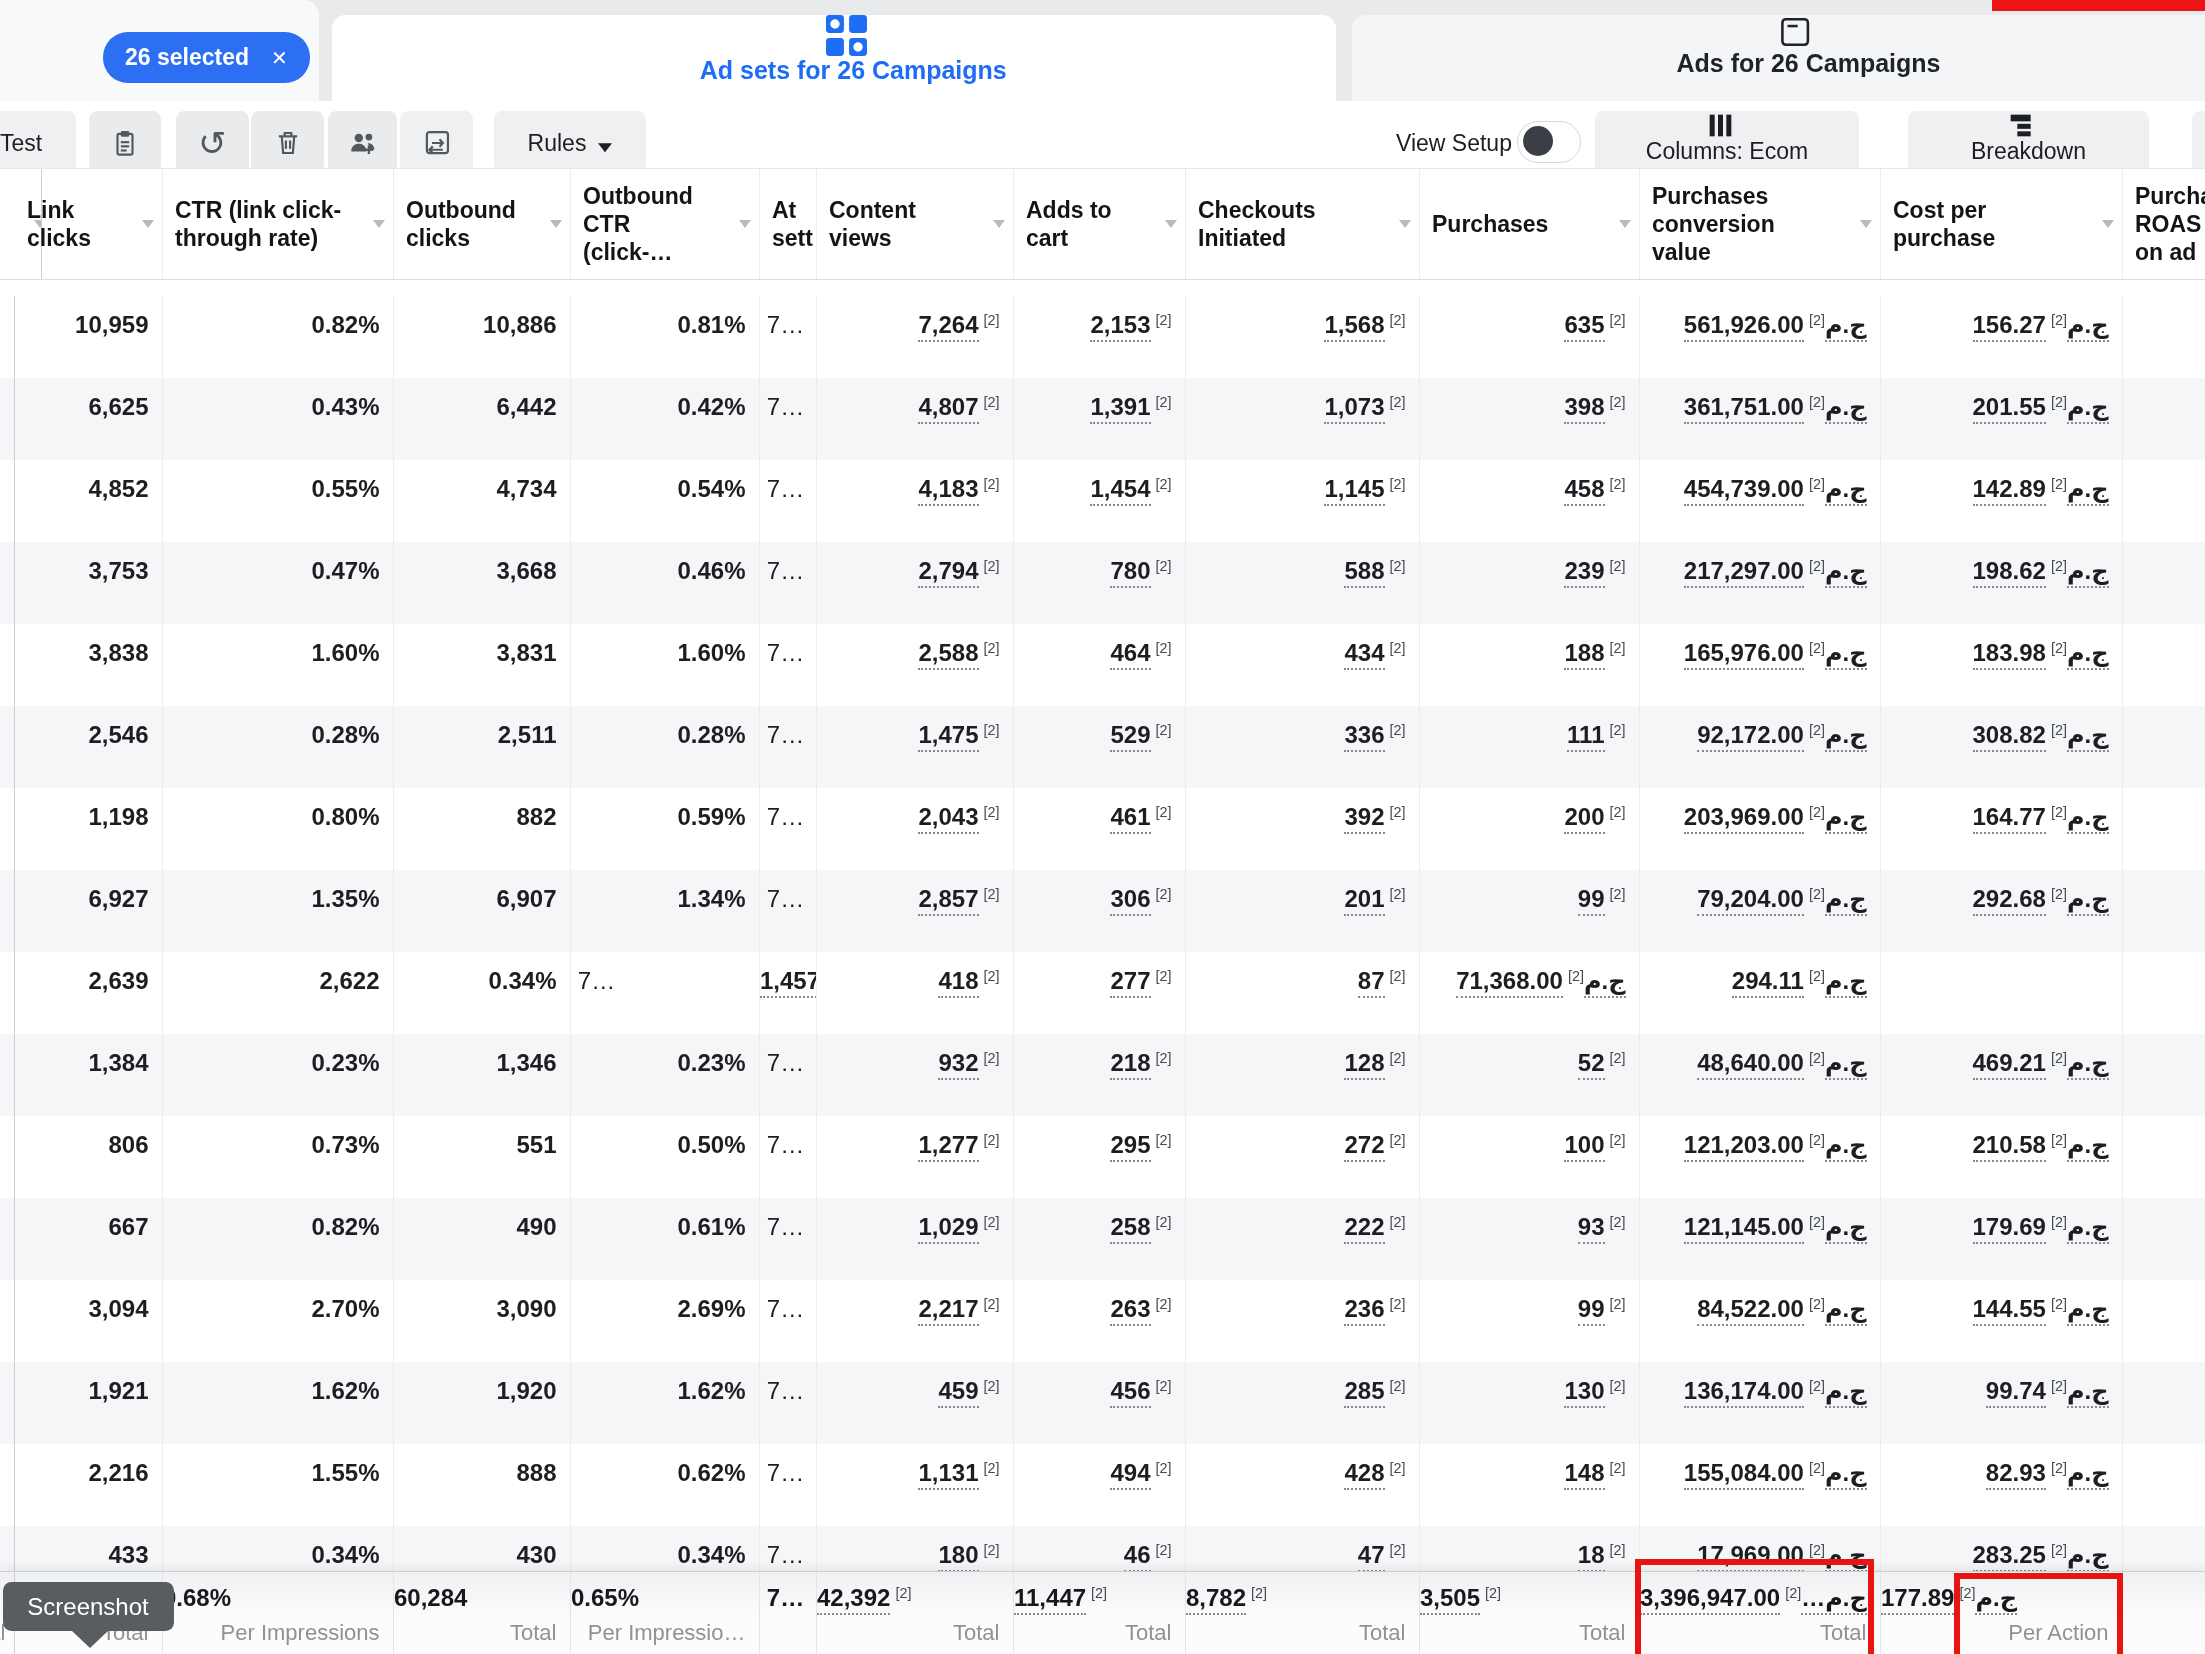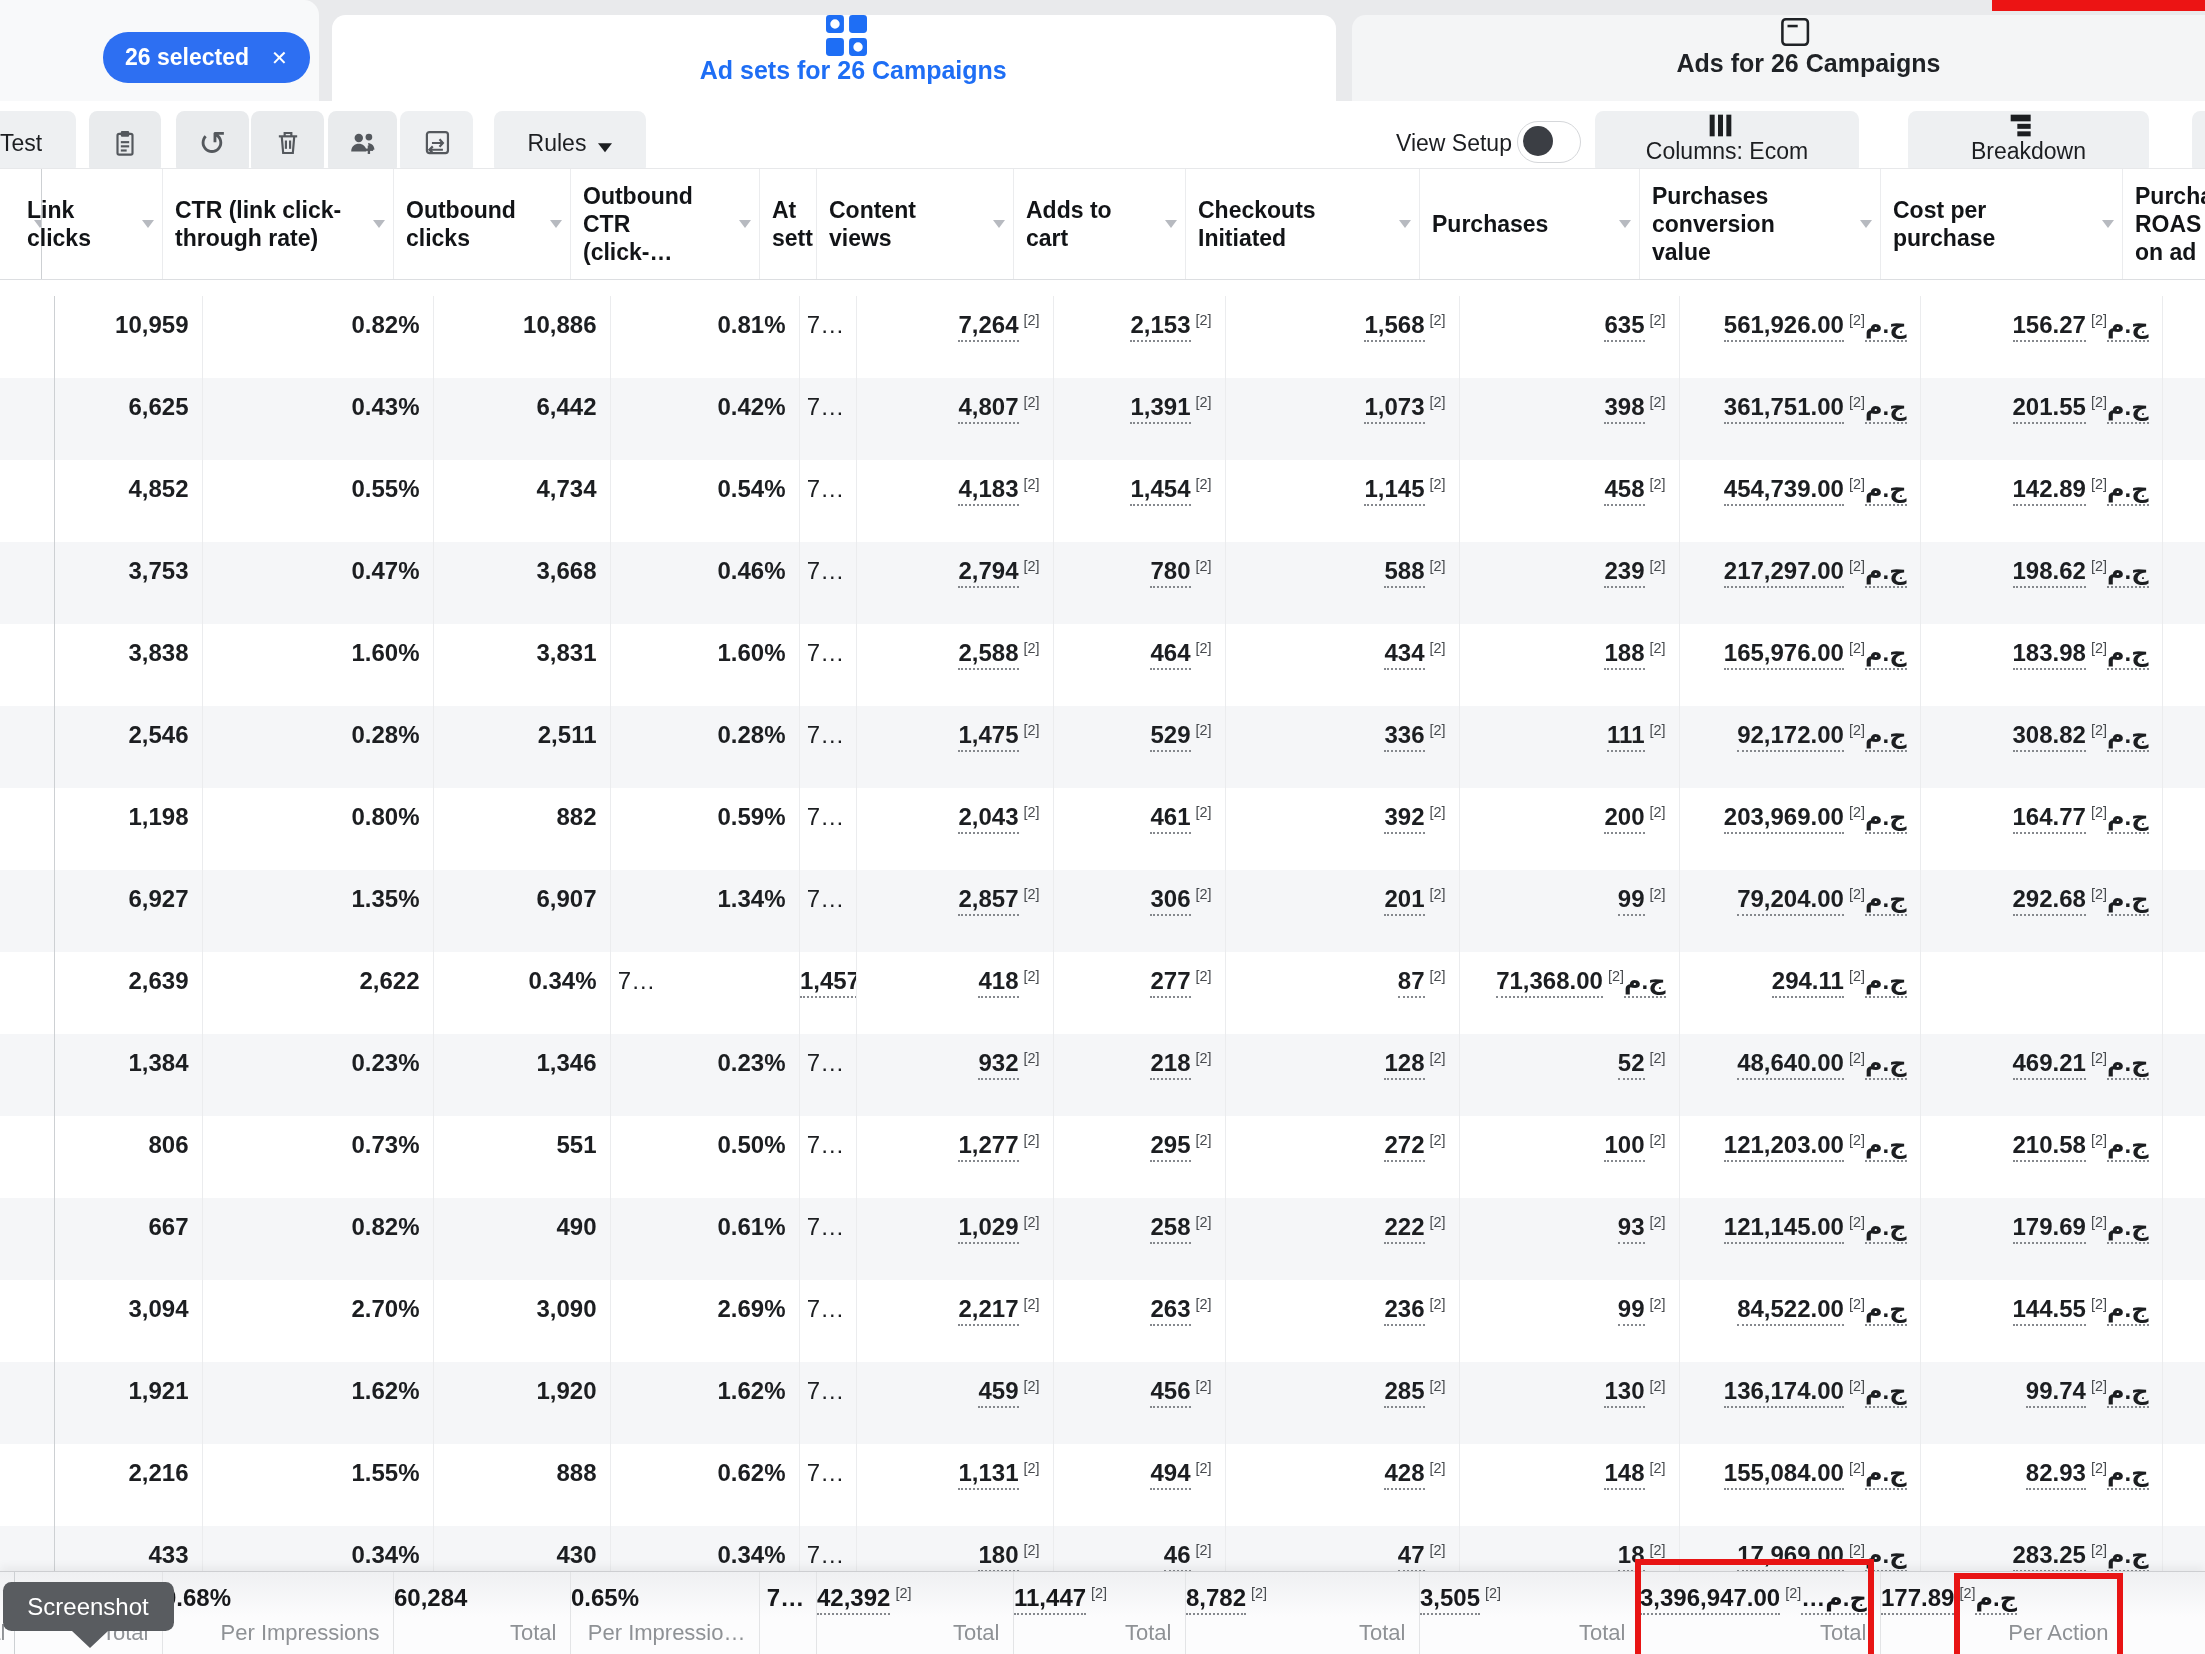--- a/index.html
+++ b/index.html
@@ -31,21 +31,21 @@
 
   
   .grid { display:grid; grid-template-columns:15px 148px 231px 177px 189px 57px 197px 172px 234px 220px 241px 242px 83px; width:2205px; }
   .thead { position:absolute; left:0; top:168px; height:112px; background:#fff; border-top:0.8px solid #e7e8ea; border-bottom:0.8px solid #dcdee1; }
   .hcell { position:relative; height:110px; display:flex; align-items:center; border-right:0.8px solid #ebecee; padding:0 29px 0 12px; overflow:hidden; }
   .hlabel { font-size:23px; line-height:28px; font-weight:bold; color:#121417; white-space:pre-line; }
   .sortc { position:absolute; right:8.4px; top:50%; margin-top:-4.2px; width:0; height:0; border:6.8px solid transparent; border-top:8.4px solid #b7bac0; border-bottom:none; cursor:pointer; }
   .sliver { border-right:0.8px solid #cdd0d3 !important; }
 
   .tbody { position:absolute; left:0; top:296px; height:1276px; overflow:hidden; }
-  .row { height:82px; background:#fff;padding-left:40px; }
+  .row { height:82px; background:#fff; }
   .row:nth-child(even) { background:#f5f6f8; }
   .cell { position:relative; border-right:0.8px solid #ebecee; padding:15px 13.5px 0 0; text-align:right; font-size:24px; font-weight:bold; color:#1c1e21; overflow:hidden; white-space:nowrap; }
   .cell.attr { text-align:left; padding-left:6.8px; font-weight:normal; }
   .uv { border-bottom:2.5px dotted #85888d; padding-bottom:1.7px; cursor:pointer; }
   .fn { font-size:14.4px; font-weight:normal; color:#46494d; position:relative; top:-8.4px; margin-left:5px; white-space:nowrap; }
 
   .tfoot { position:absolute; left:0; bottom:0; height:83px; background:linear-gradient(#eff0f2,#fcfcfd 55%); border-top:0.8px solid #cdced1; box-shadow:0 -5px 8.4px rgba(0,0,0,0.05); }
   .fcell { position:relative; border-right:0.8px solid #e3e4e6; padding:12px 13.5px 0 0; text-align:left; overflow:hidden; white-space:nowrap; }
   .fval { font-size:24px; font-weight:bold; color:#17181b; }
   .flabel { position:absolute; right:13.5px; bottom:8.4px; font-size:22px; color:#8e9195; font-weight:normal; }

